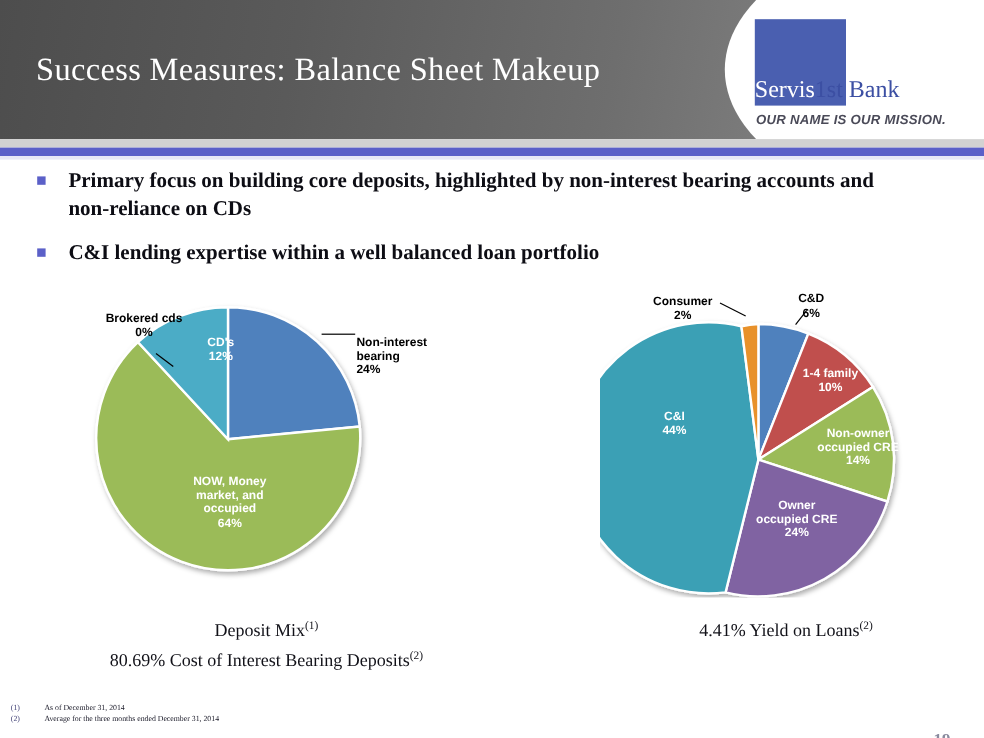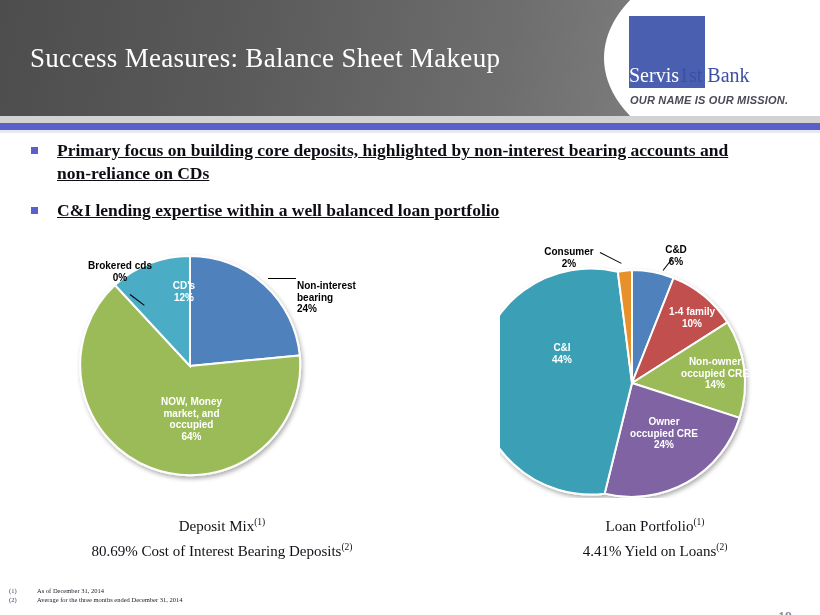--- a/index.html
+++ b/index.html
@@ -62,21 +62,21 @@
 
   
   .bullets{position:absolute;left:0;top:139px;width:820px;}
   .bullet{position:relative;padding-left:57px;margin-bottom:14px;}
   .bullet .marker{
     position:absolute;left:31px;top:8px;width:7px;height:7px;background:#5b60c8;
   }
   .bullet .text{
     font-family:"Liberation Serif", serif;
     font-weight:bold;font-size:17.5px;color:#0d0d14;
-    line-height:23px;max-width:700px;text-decoration:underline;
+    line-height:23px;max-width:700px;
   }
 
   
   .chart-block{position:absolute;top:238px;}
   .chart-left{left:52px;width:360px;}
   .chart-right{left:500px;width:320px;}
 
   .pie-wrap{position:relative;}
 
   .lbl{
@@ -248,21 +248,20 @@
       </div>
     </div>
   </div>
 
   <div class="caption" style="left:32px;top:512px;width:380px;">
     <div><span>Deposit Mix</span><sup>(1)</sup></div>
     <div><span>80.69% Cost of Interest Bearing Deposits</span><sup>(2)</sup></div>
   </div>
 
   <div class="caption" style="left:490px;top:512px;width:330px;">
-    <div><span>Loan Portfolio</span><sup>(1)</sup></div>
     <div><span>4.41% Yield on Loans</span><sup>(2)</sup></div>
   </div>
 
   <div class="footnotes">
     <div class="fn-row">
       <span class="fn-num">(1)</span>
       <span class="fn-txt">As of December 31, 2014</span>
     </div>
     <div class="fn-row">
       <span class="fn-num">(2)</span>

